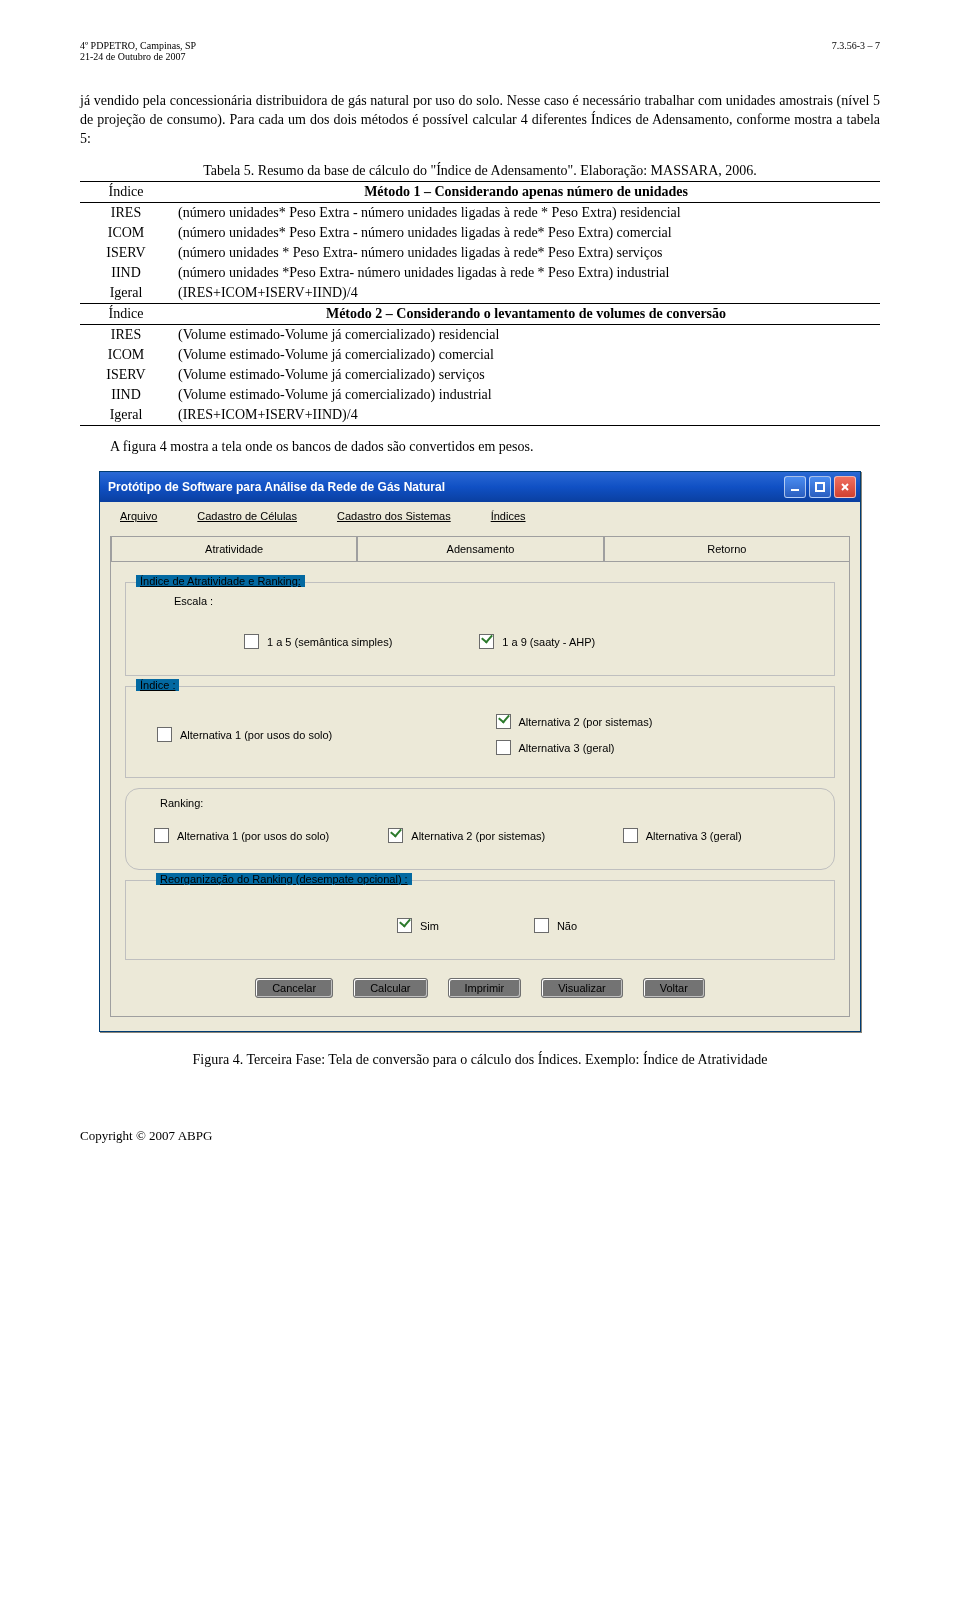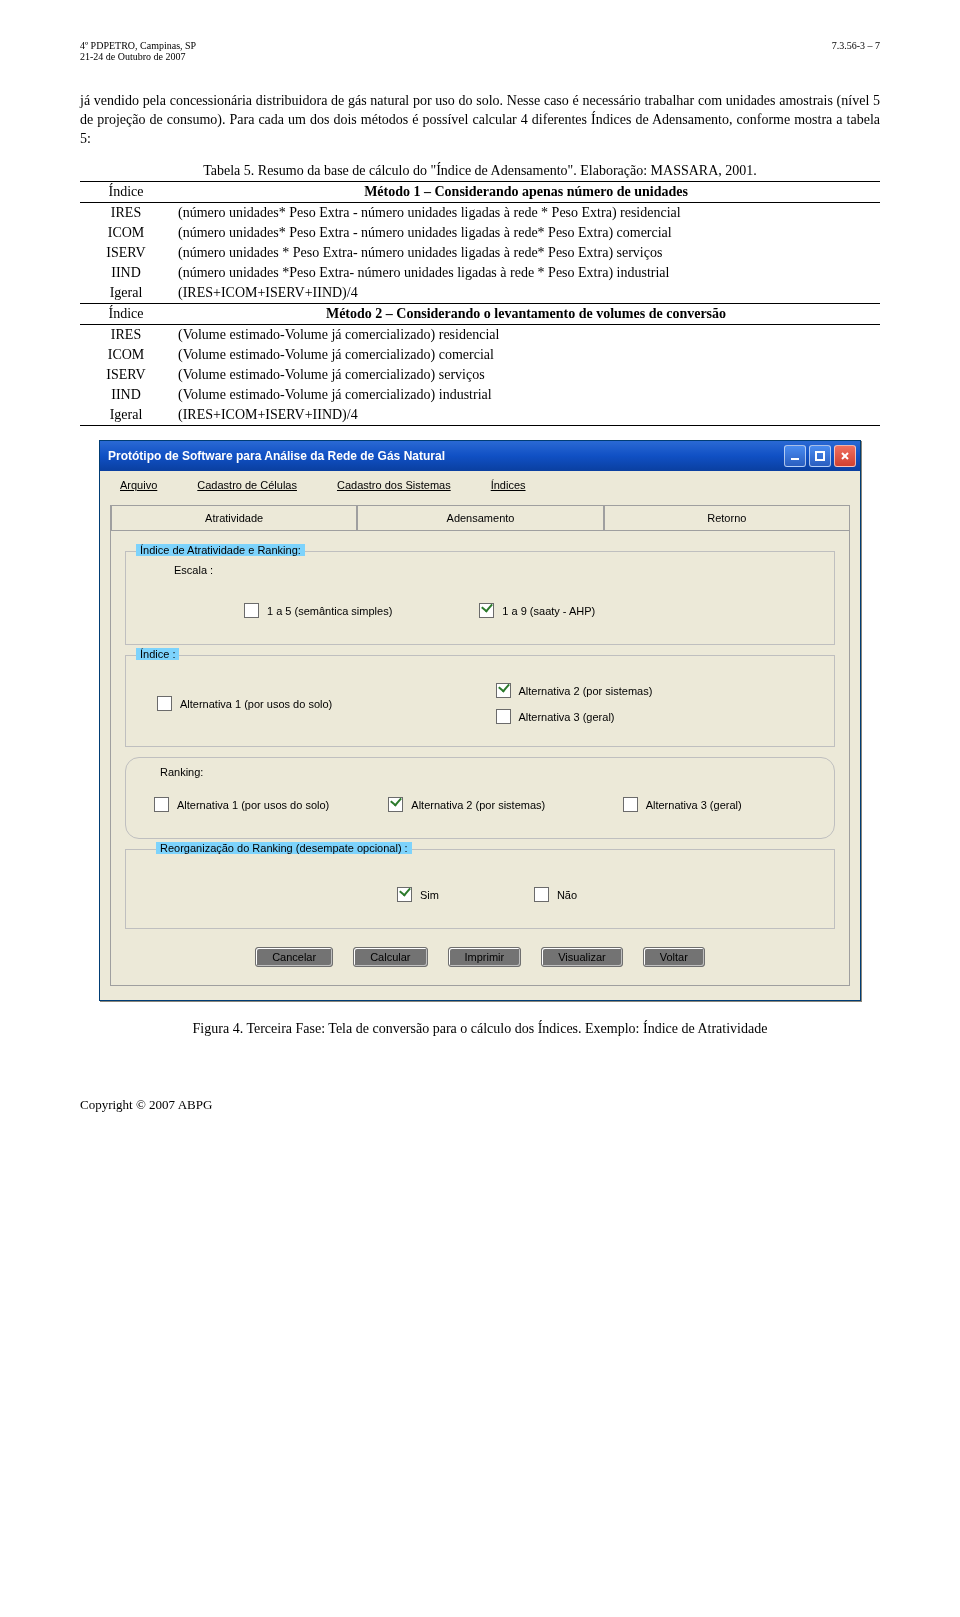--- a/index.html
+++ b/index.html
@@ -158,22 +158,23 @@
   .xp-group {
     border: 1px solid #bfbfbf;
     margin: 10px 0;
     padding: 14px 14px 14px 14px;
     position: relative;
   }
   .xp-group-label {
     position: absolute;
     top: -8px;
     left: 10px;
-    background: #7dd3fc;
+    background: #0369a1;
     padding: 0 4px;
+    text-decoration: underline;
   }
   .xp-sub {
     position: absolute;
     top: 12px;
     left: 44px;
     background: #ece9d8;
     padding: 0 4px;
   }
   .xp-row {
     display: flex;
@@ -226,21 +227,21 @@
   <div class="header-row">
     <div>
       <div>4º PDPETRO, Campinas, SP</div>
       <div>21-24 de Outubro de 2007</div>
     </div>
     <div>7.3.56-3 – 7</div>
   </div>
 
   <p class="para">já vendido pela concessionária distribuidora de gás natural por uso do solo. Nesse caso é necessário trabalhar com unidades amostrais (nível 5 de projeção de consumo). Para cada um dos dois métodos é possível calcular 4 diferentes Índices de Adensamento, conforme mostra a tabela 5:</p>
 
-  <div class="table-caption">Tabela 5. Resumo da base de cálculo do "Índice de Adensamento". Elaboração: MASSARA, 2001.</div>
+  <div class="table-caption">Tabela 5. Resumo da base de cálculo do "Índice de Adensamento". Elaboração: MASSARA, 2006.</div>
 
   <table class="tab">
     <tbody>
         <tr class="hline header-row-t">
       <td class="col-idx">Índice</td>
       <td class="col-method">Método 1 – Considerando apenas número de unidades</td>
     </tr>
     <tr class="hline">
           <td class="col-idx">IRES</td>
           <td class="col-method">(número unidades* Peso Extra - número unidades ligadas à rede * Peso Extra) residencial</td>
@@ -281,20 +282,21 @@
           <td class="col-idx">IIND</td>
           <td class="col-method">(Volume estimado-Volume já comercializado) industrial</td>
         </tr>
     <tr class="hline-bottom">
           <td class="col-idx">Igeral</td>
           <td class="col-method">(IRES+ICOM+ISERV+IIND)/4</td>
         </tr>
   </tbody>
     </table>
 
+  <p class="para" style="text-indent:30px;">A figura 4 mostra a tela onde os bancos de dados são convertidos em pesos.</p>
 
   <div class="xp-window">
     <div class="xp-titlebar">
       <span>Protótipo de Software para Análise da Rede de Gás Natural</span>
       <div class="xp-titlebar-buttons">
         <div class="xp-tb-btn min">
           <svg width="10" height="10">
               <rect x="1" y="7" width="8" height="2" fill="#fff"></rect>
             </svg>
         </div>

